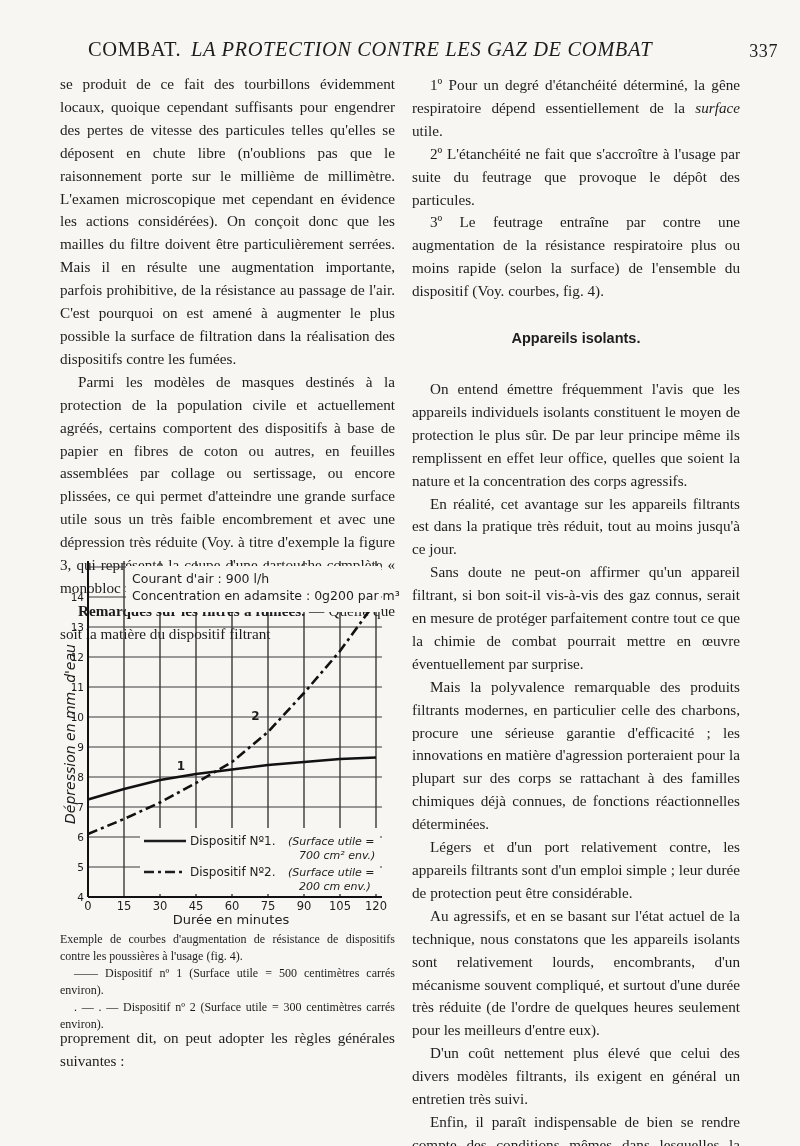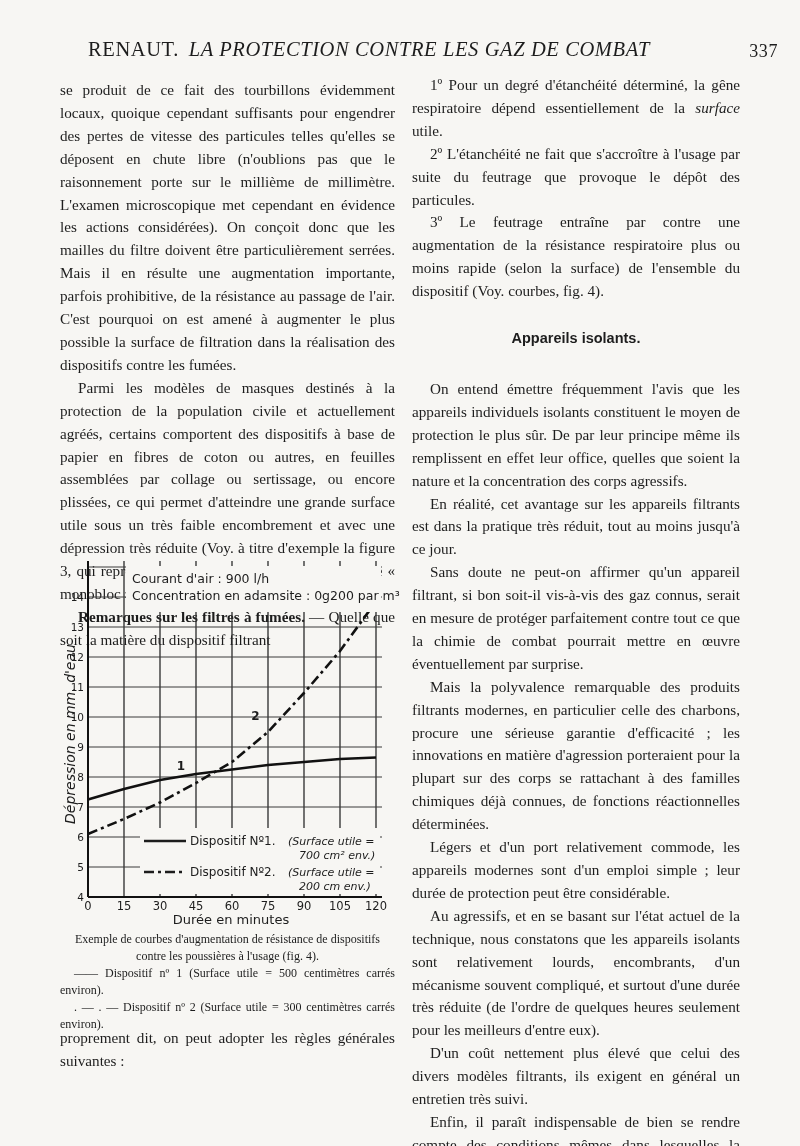--- a/index.html
+++ b/index.html
@@ -27,34 +27,34 @@
     text-align:center; text-indent:0 !important; margin:24px 0 28px 0 !important;
   }
 
   .figure { position:absolute; left:56px; top:556px; width:346px; height:380px; }
   .figure svg { position:absolute; left:0; top:0; }
   .caption {
     position:absolute; left:60px; top:931px; width:335px; font-size:12px; line-height:17px;
     text-align:justify;
   }
   .caption p { margin:0; }
-  .caption .center { text-align:center; }
+  .caption .center { }
   .caption .legend-line { text-indent:14px; }
   .chart-text { font-family:"DejaVu Sans","Liberation Sans",sans-serif; fill:#1d1d1d; }
 </style>
 </head>
 <body>
 
 <div class="header">
-  <span class="author">RENAUT.</span>
+  <span class="author">COMBAT.</span>
   <span class="title">LA PROTECTION CONTRE LES GAZ DE COMBAT</span>
   <span class="pageno">337</span>
 </div>
 
-<div class="col left" style="top:79px;">
+<div class="col left" style="top:73px;">
   <p class="noindent">se produit de ce fait des tourbillons évidemment locaux, quoique cependant suffisants pour engendrer des pertes de vitesse des particules telles qu'elles se déposent en chute libre (n'oublions pas que le raisonnement porte sur le millième de millimètre. L'examen microscopique met cependant en évidence les actions considérées). On conçoit donc que les mailles du filtre doivent être particulièrement serrées. Mais il en résulte une augmentation importante, parfois prohibitive, de la résistance au passage de l'air. C'est pourquoi on est amené à augmenter le plus possible la surface de filtration dans la réalisation des dispositifs contre les fumées.</p>
   <p>Parmi les modèles de masques destinés à la protection de la population civile et actuellement agréés, certains comportent des dispositifs à base de papier en fibres de coton ou autres, en feuilles assemblées par collage ou sertissage, ou encore plissées, ce qui permet d'atteindre une grande surface utile sous un très faible encombrement et avec une dépression très réduite (Voy. à titre d'exemple la figure 3, qui représente la coupe d'une cartouche complète « monobloc »).</p>
   <p><span class="runin">Remarques sur les filtres à fumées.</span><span> — Quelle que soit la matière du dispositif filtrant</span></p>
 </div>
 
 <div class="figure">
   <svg id="chart" width="346" height="380" viewBox="0 0 346 380">
     <g id="grid">
         <line x1="32" y1="5" x2="32" y2="341" stroke="#2a2a2a" stroke-width="1.3"></line>
         <line x1="68" y1="5" x2="68" y2="341" stroke="#2a2a2a" stroke-width="1.3"></line>
@@ -158,18 +158,18 @@
 
 <div class="col right" style="top:74px;">
   <p><span>1º Pour un degré d'étanchéité déterminé, la gêne respiratoire dépend essentiellement de la </span><span class="italic">surface</span><span> utile.</span></p>
   <p>2º L'étanchéité ne fait que s'accroître à l'usage par suite du feutrage que provoque le dépôt des particules.</p>
   <p>3º Le feutrage entraîne par contre une augmentation de la résistance respiratoire plus ou moins rapide (selon la surface) de l'ensemble du dispositif (Voy. courbes, fig. 4).</p>
   <p class="section-title">Appareils isolants.</p>
   <p>On entend émettre fréquemment l'avis que les appareils individuels isolants constituent le moyen de protection le plus sûr. De par leur principe même ils remplissent en effet leur office, quelles que soient la nature et la concentration des corps agressifs.</p>
   <p>En réalité, cet avantage sur les appareils filtrants est dans la pratique très réduit, tout au moins jusqu'à ce jour.</p>
   <p>Sans doute ne peut-on affirmer qu'un appareil filtrant, si bon soit-il vis-à-vis des gaz connus, serait en mesure de protéger parfaitement contre tout ce que la chimie de combat pourrait mettre en œuvre éventuellement par surprise.</p>
   <p>Mais la polyvalence remarquable des produits filtrants modernes, en particulier celle des charbons, procure une sérieuse garantie d'efficacité ; les innovations en matière d'agression porteraient pour la plupart sur des corps se rattachant à des familles chimiques déjà connues, de fonctions réactionnelles déterminées.</p>
-  <p>Légers et d'un port relativement commode, les appareils modernes sont d'un emploi simple ; leur durée de protection peut être considérable.</p>
+  <p>Légers et d'un port relativement contre, les appareils filtrants sont d'un emploi simple ; leur durée de protection peut être considérable.</p>
   <p>Au agressifs, et en se basant sur l'état actuel de la technique, nous constatons que les appareils isolants sont relativement lourds, encombrants, d'un mécanisme souvent compliqué, et surtout d'une durée très réduite (de l'ordre de quelques heures seulement pour les meilleurs d'entre eux).</p>
   <p>D'un coût nettement plus élevé que celui des divers modèles filtrants, ils exigent en général un entretien très suivi.</p>
   <p>Enfin, il paraît indispensable de bien se rendre compte des conditions mêmes dans lesquelles la population civile (que nous visons spécialement dans cet exposé) aurait à utiliser les moyens de protection mis à sa disposition.</p>
 
 </div>
 
 </body></html>

